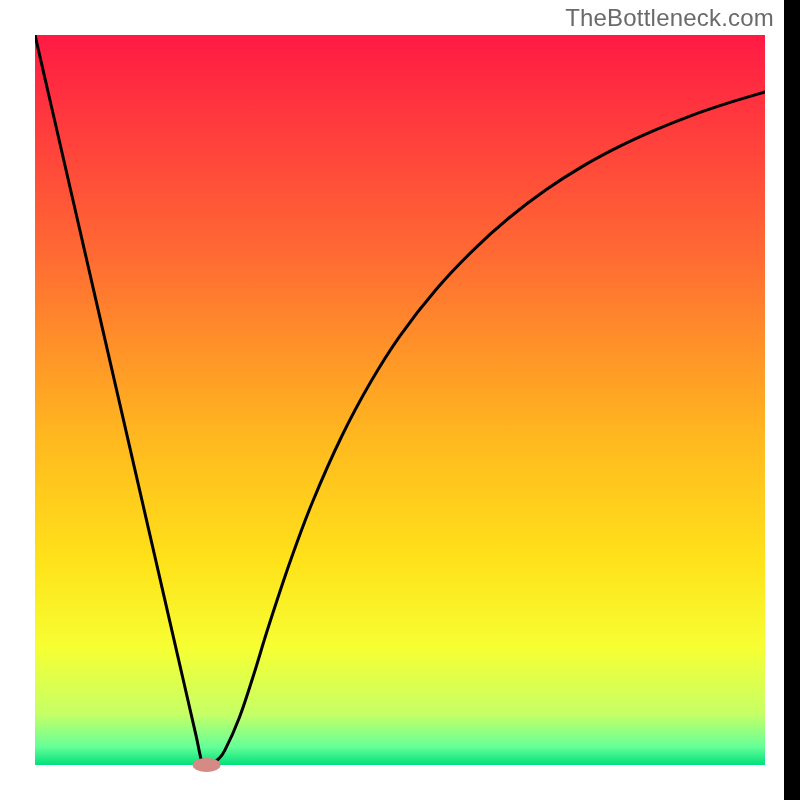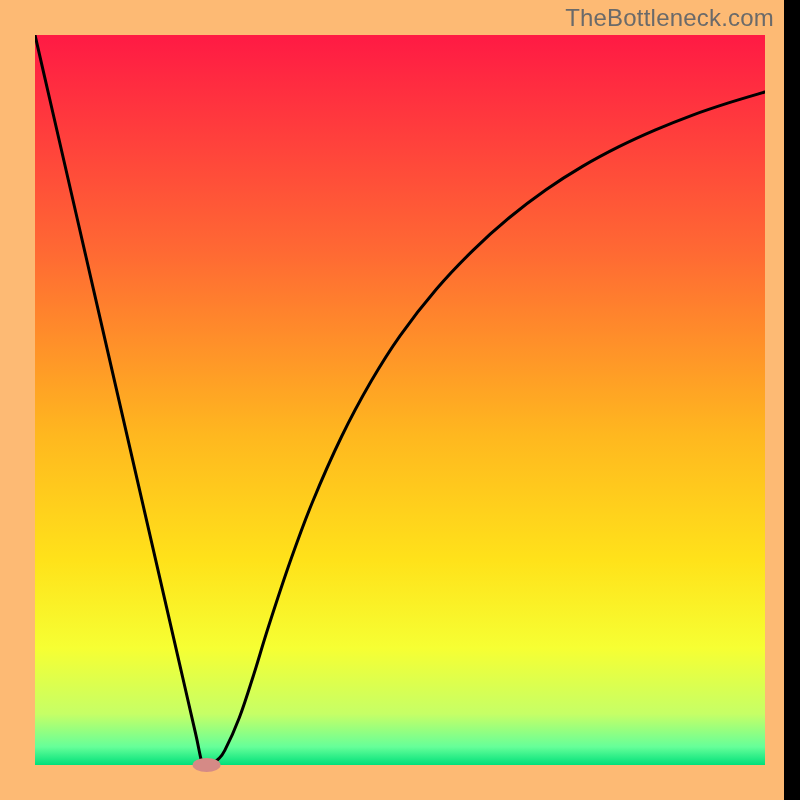--- a/index.html
+++ b/index.html
@@ -8,21 +8,21 @@
     width: 800px;
     height: 800px;
     overflow: hidden;
     background: #000;
     font-family: Arial, Helvetica, sans-serif;
   }
   .frame {
     position: relative;
     width: 784px;
     height: 800px;
-    background: #fdba74;
+    background: #ffffff;
   }
   .watermark {
     position: absolute;
     top: 4px;
     right: 10px;
     color: #6a6a6a;
     font-size: 24px;
     font-weight: 500;
     letter-spacing: 0.2px;
     z-index: 10;

